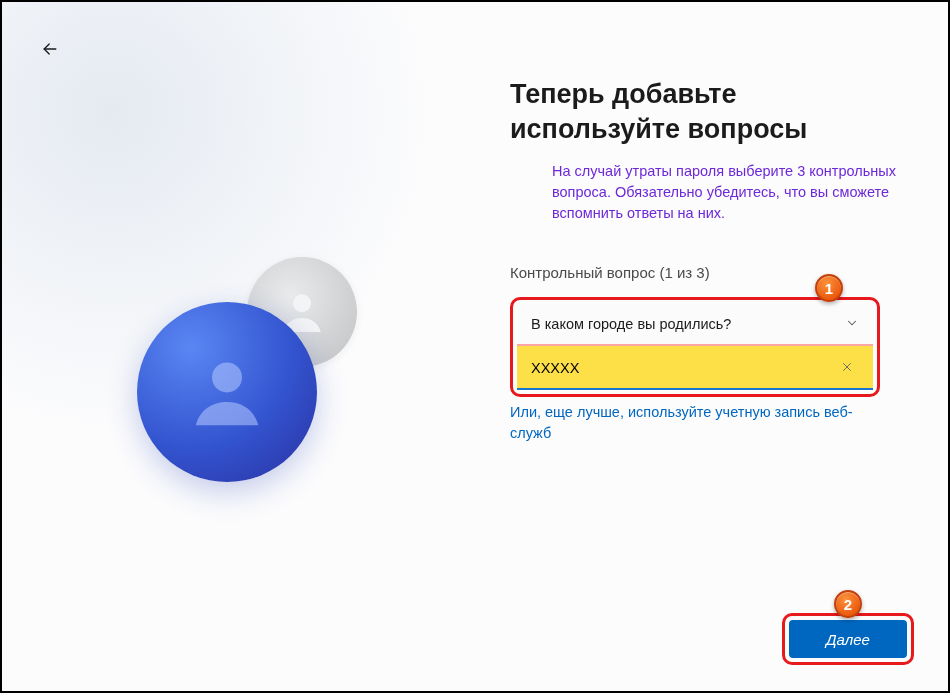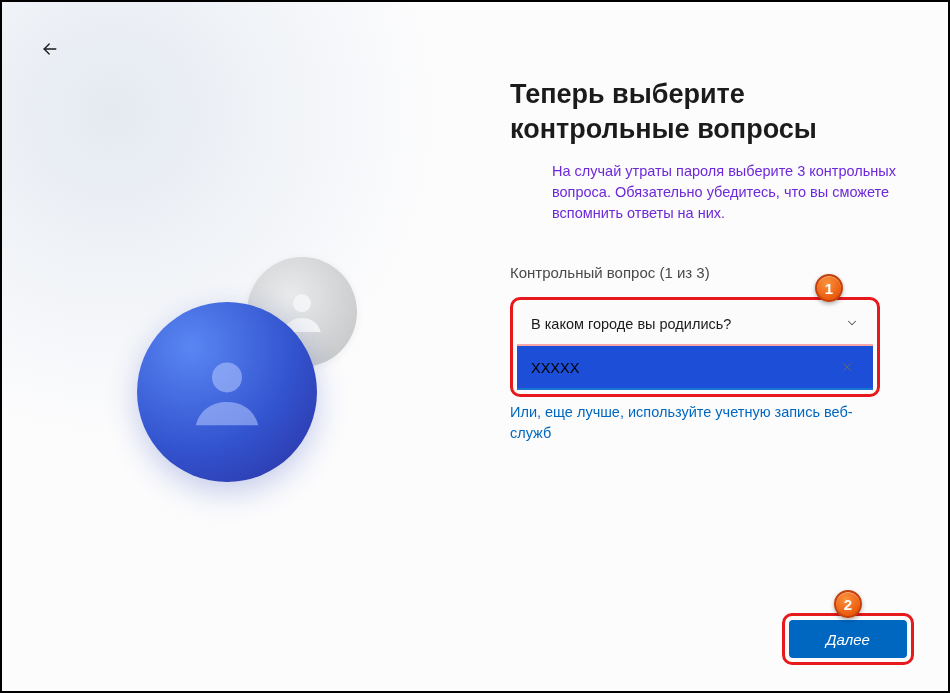--- a/index.html
+++ b/index.html
@@ -101,21 +101,21 @@
     padding: 0 14px;
     cursor: pointer;
   }
   .select-row span { font-size: 14.5px; color: #1b1b1b; }
   .select-row svg { width: 14px; height: 14px; stroke: #555; }
   .input-row {
     height: 44px;
     display: flex;
     align-items: center;
     padding: 0 14px;
-    background: #1d4ed8;
+    background: #fde047;
     position: relative;
   }
   .input-row input {
     flex: 1;
     border: none;
     outline: none;
     font-size: 14.5px;
     font-family: inherit;
     background: transparent;
   }
@@ -203,21 +203,21 @@
   </div>
   <div class="avatar-front">
     <svg viewBox="0 0 24 24">
         <circle cx="12" cy="8.5" r="3.6" fill="rgba(180,200,255,0.55)"></circle>
         <path d="M4.5 20c1-3.8 4-5.6 7.5-5.6s6.5 1.8 7.5 5.6" fill="rgba(180,200,255,0.55)"></path>
       </svg>
   </div>
 </div>
 
 <div class="content">
-  <div class="title">Теперь выберите контрольные вопросы</div>
+  <div class="title">Теперь добавьте используйте вопросы</div>
   <div class="subtitle">На случай утраты пароля выберите 3 контрольных вопроса. Обязательно убедитесь, что вы сможете вспомнить ответы на них.</div>
   <div class="section-label">Контрольный вопрос (1 из 3)</div>
 
   <div class="field-box">
     <div class="badge badge-1">1</div>
 
     <div class="select-row">
       <span>В каком городе вы родились?</span>
       <span>
         <svg viewBox="0 0 24 24" fill="none" stroke-width="1.8" stroke-linecap="round" stroke-linejoin="round">

